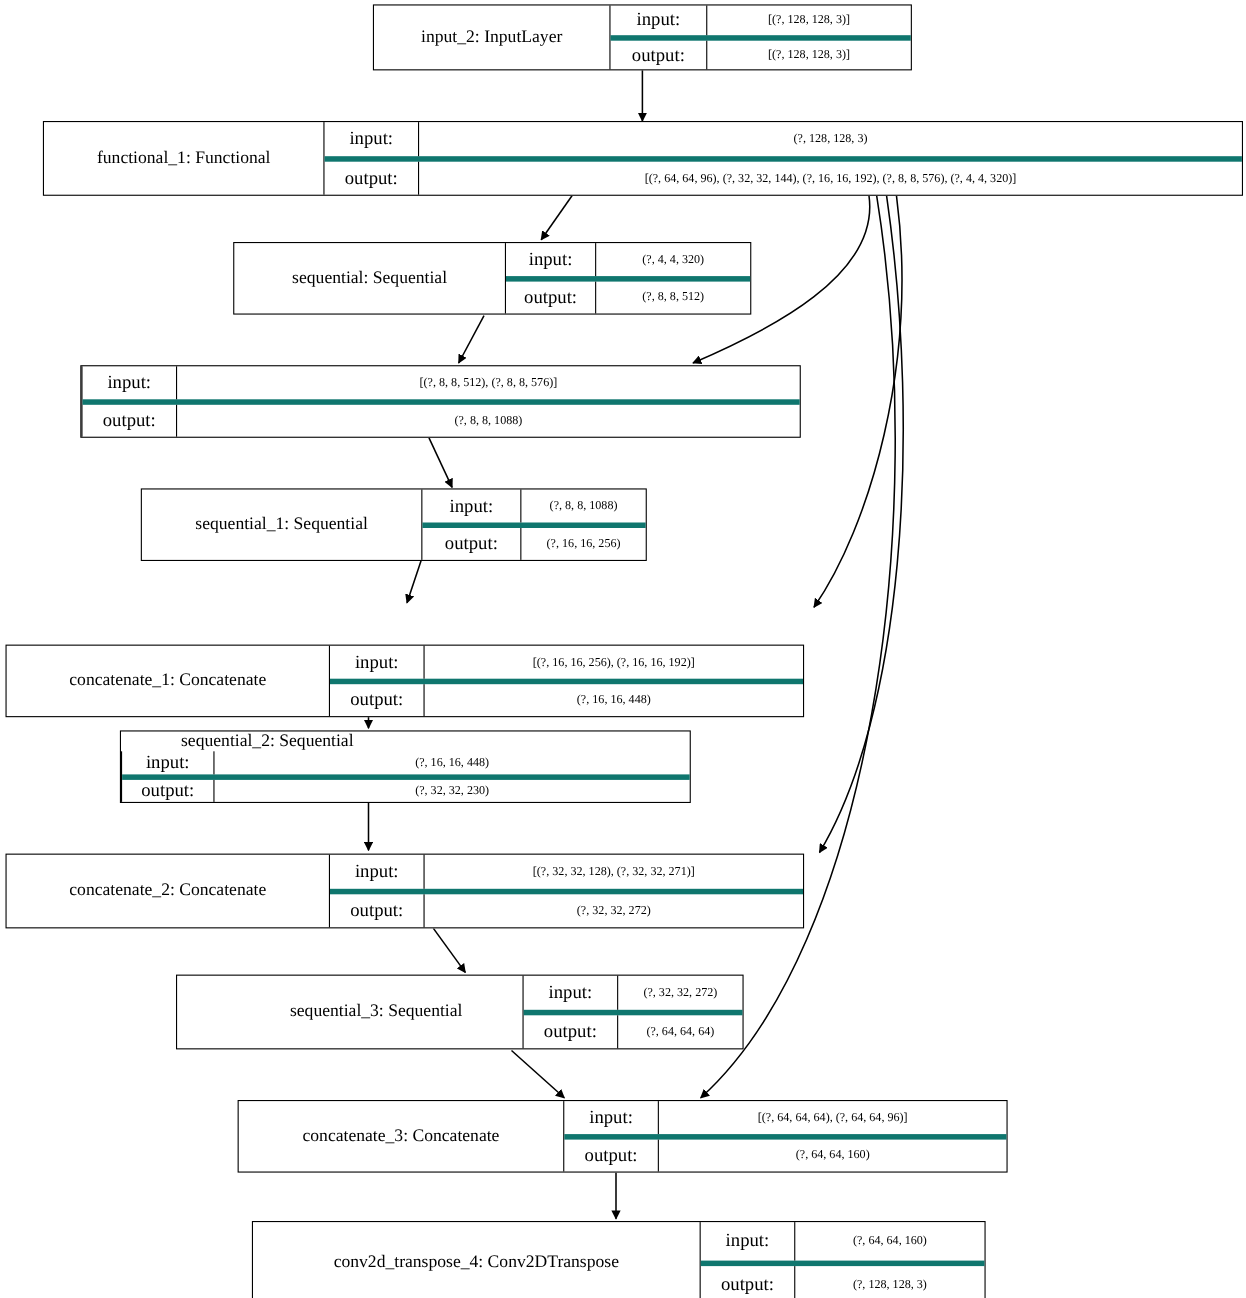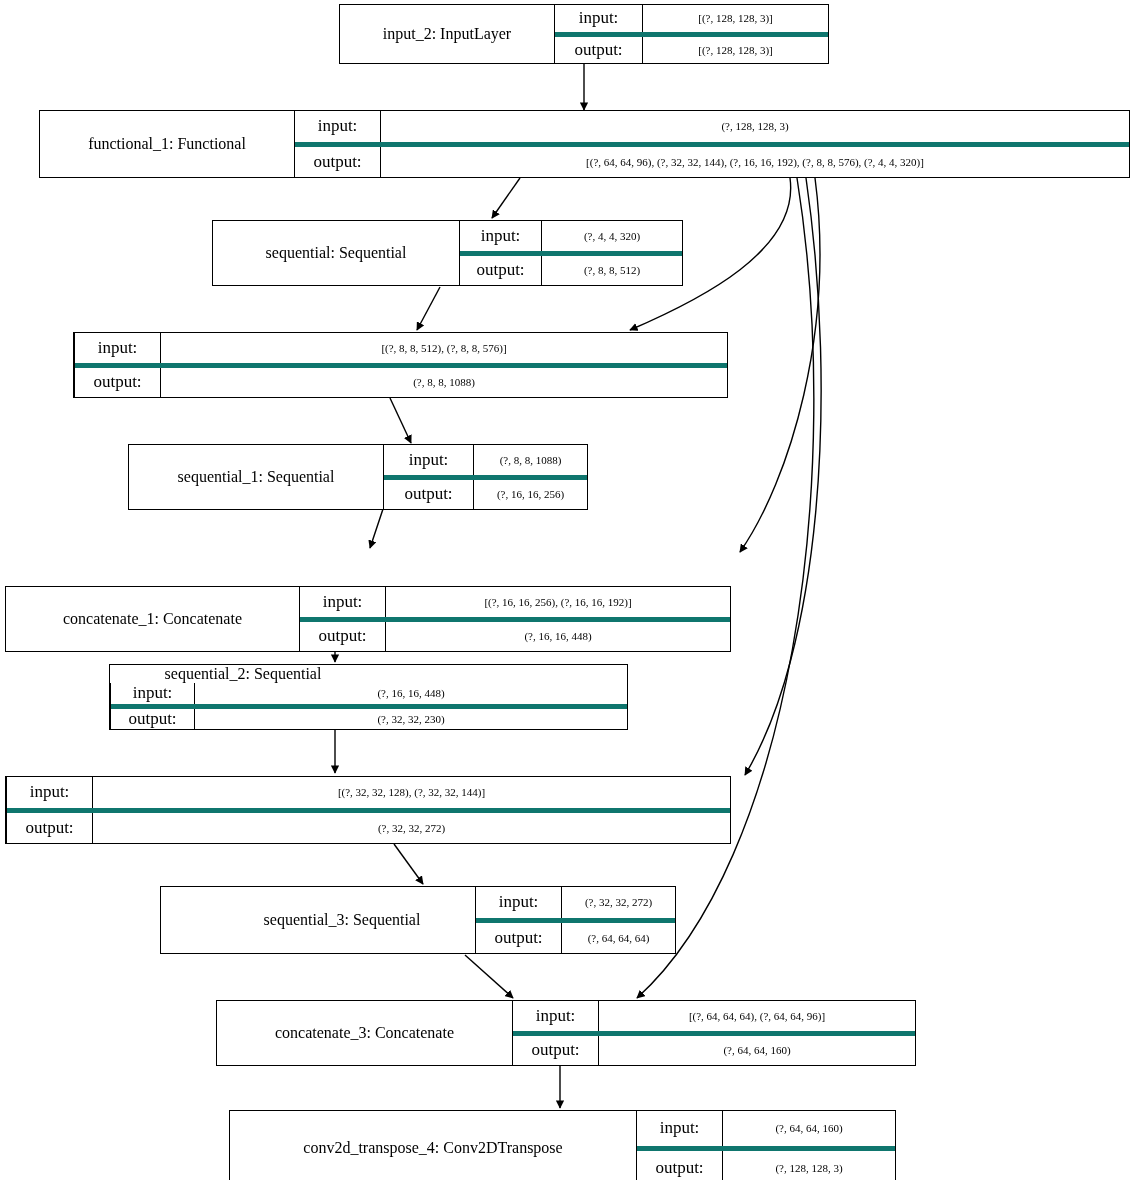--- a/index.html
+++ b/index.html
@@ -214,24 +214,25 @@
         <div class="io-val">(?, 16, 16, 448)</div>
       </div>
       <div class="io-row">
         <div class="io-label" style="width:84px;">output:</div>
         <div class="io-val">(?, 32, 32, 230)</div>
       </div>
     </div>
   </div>
 
   <div class="node" style="left:5px; top:776px; width:726px; height:68px;">
-    <div class="io">
-      <div class="io-row top">
-        <div class="io-label" style="width:86px;">input:</div>
-        <div class="io-val">[(?, 32, 32, 128), (?, 32, 32, 144)]</div>
+    <div class="name" style="width:293px;">concatenate_2: Concatenate</div>
+    <div class="io">
+      <div class="io-row top">
+        <div class="io-label" style="width:86px;">input:</div>
+        <div class="io-val">[(?, 32, 32, 128), (?, 32, 32, 271)]</div>
       </div>
       <div class="io-row">
         <div class="io-label" style="width:86px;">output:</div>
         <div class="io-val">(?, 32, 32, 272)</div>
       </div>
     </div>
   </div>
 
   <div class="node" style="left:160px; top:886px; width:516px; height:68px;padding-left:48px;">
     <div class="name" style="width:266px;">sequential_3: Sequential</div>

